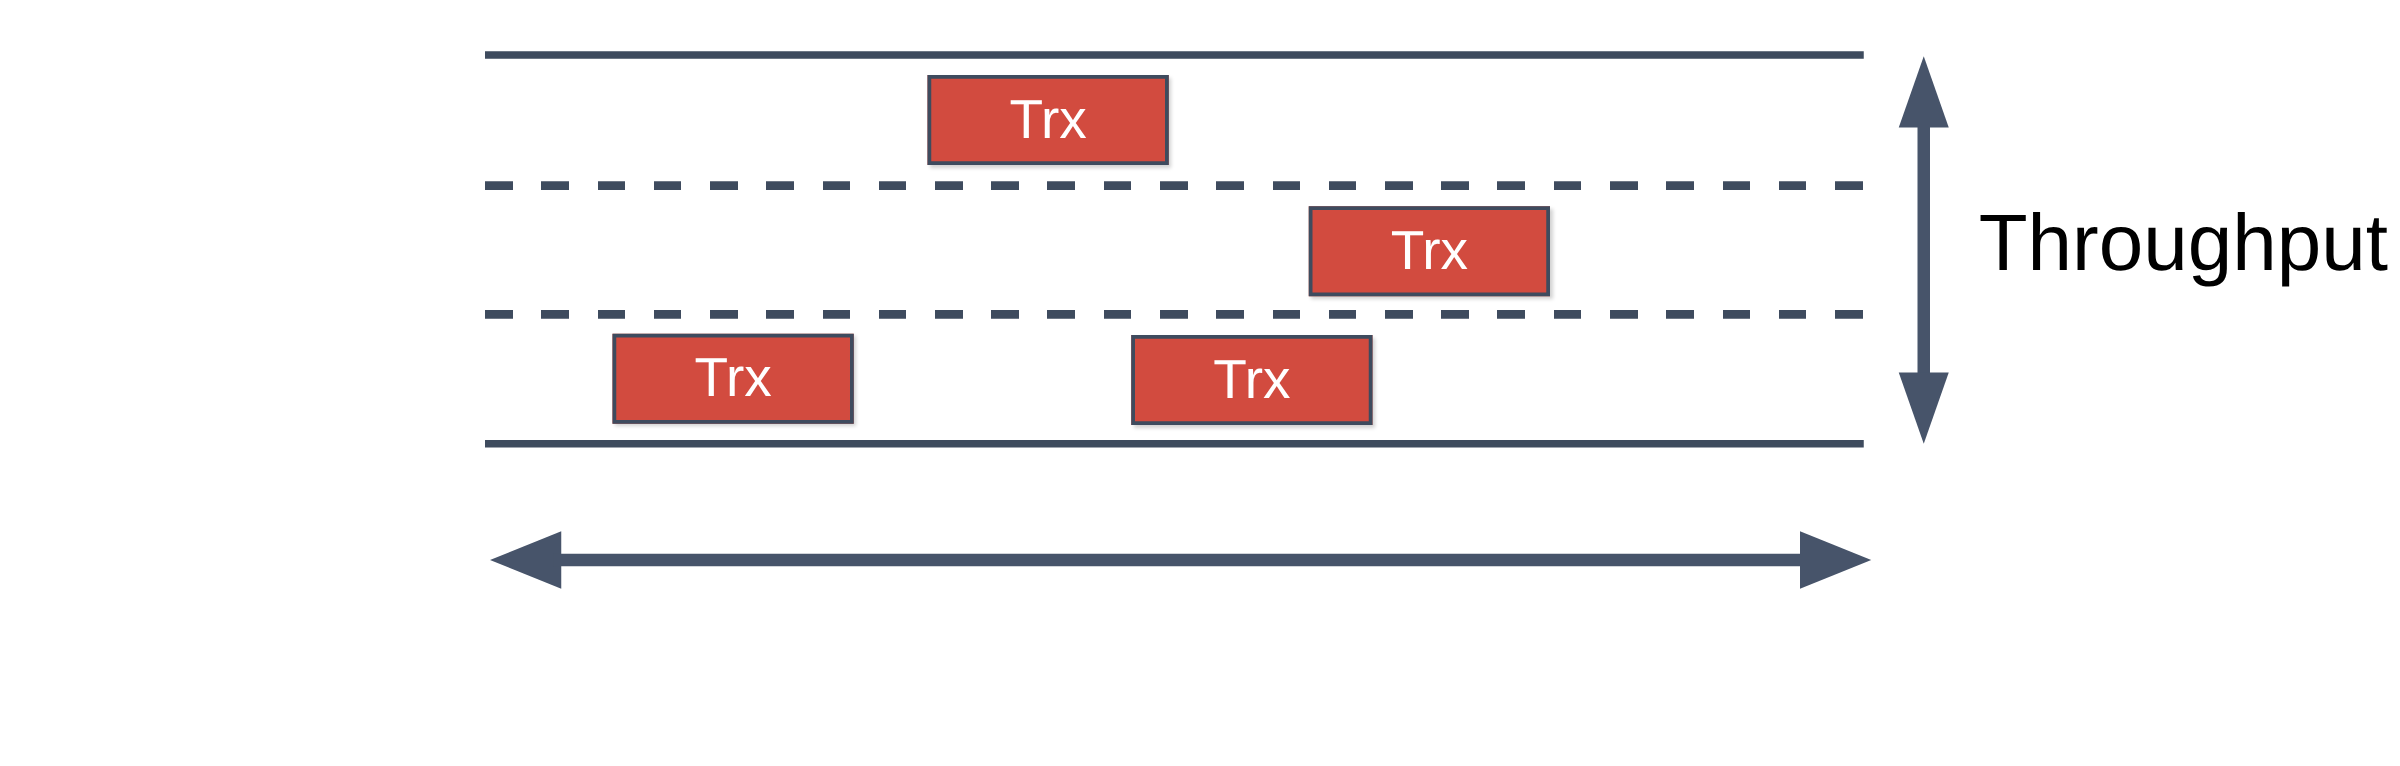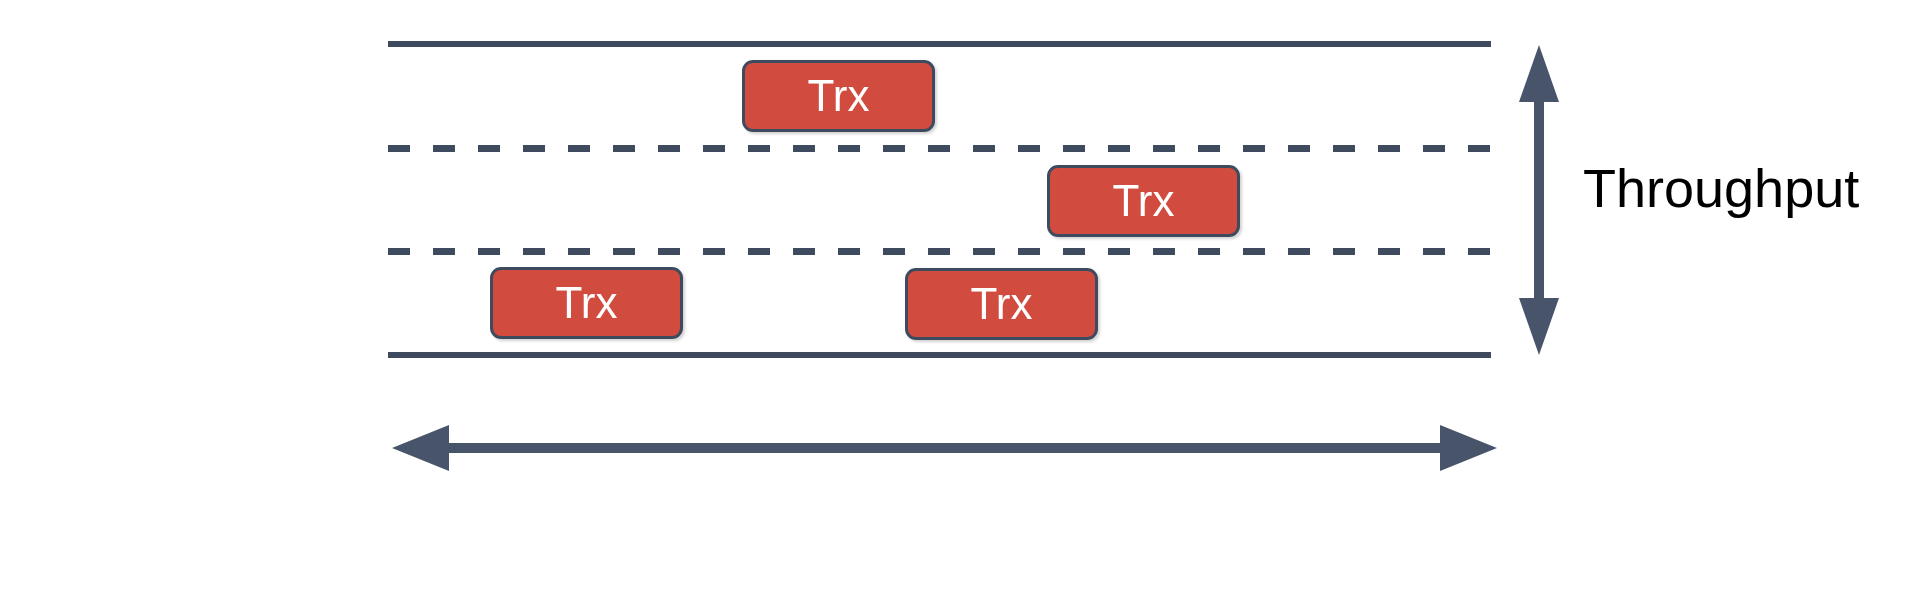--- a/index.html
+++ b/index.html
@@ -40,21 +40,21 @@
   .lane-bottom { top: 352px; }
 
   
   .trx-box {
     position: absolute;
     width: 193px;
     height: 72px;
     box-sizing: border-box;
     background: #d24b3f;
     border: 3px solid #3e4b5e;
-    border-radius: 11px;
+    border-radius: 0;
     display: flex;
     align-items: center;
     justify-content: center;
     color: #ffffff;
     font-size: 44px;
     line-height: 1;
     box-shadow: 2px 2px 3px rgba(0,0,0,0.18);
   }
   .trx-1 { left: 742px;  top: 60px;  }
   .trx-2 { left: 1047px; top: 165px; }
@@ -110,21 +110,21 @@
   }
   .h-arrow-head.right {
     left: 1440px;
     border-left: 57px solid #47546a;
   }
 
   
   .axis-label {
     position: absolute;
     color: #000000;
-    font-size: 54px;
+    font-size: 64px;
     line-height: 1.2;
     white-space: nowrap;
   }
   .label-throughput {
     left: 1583px;
     top: 156px;
   }
   .label-ttf {
     left: 740px;
     top: 508px;

